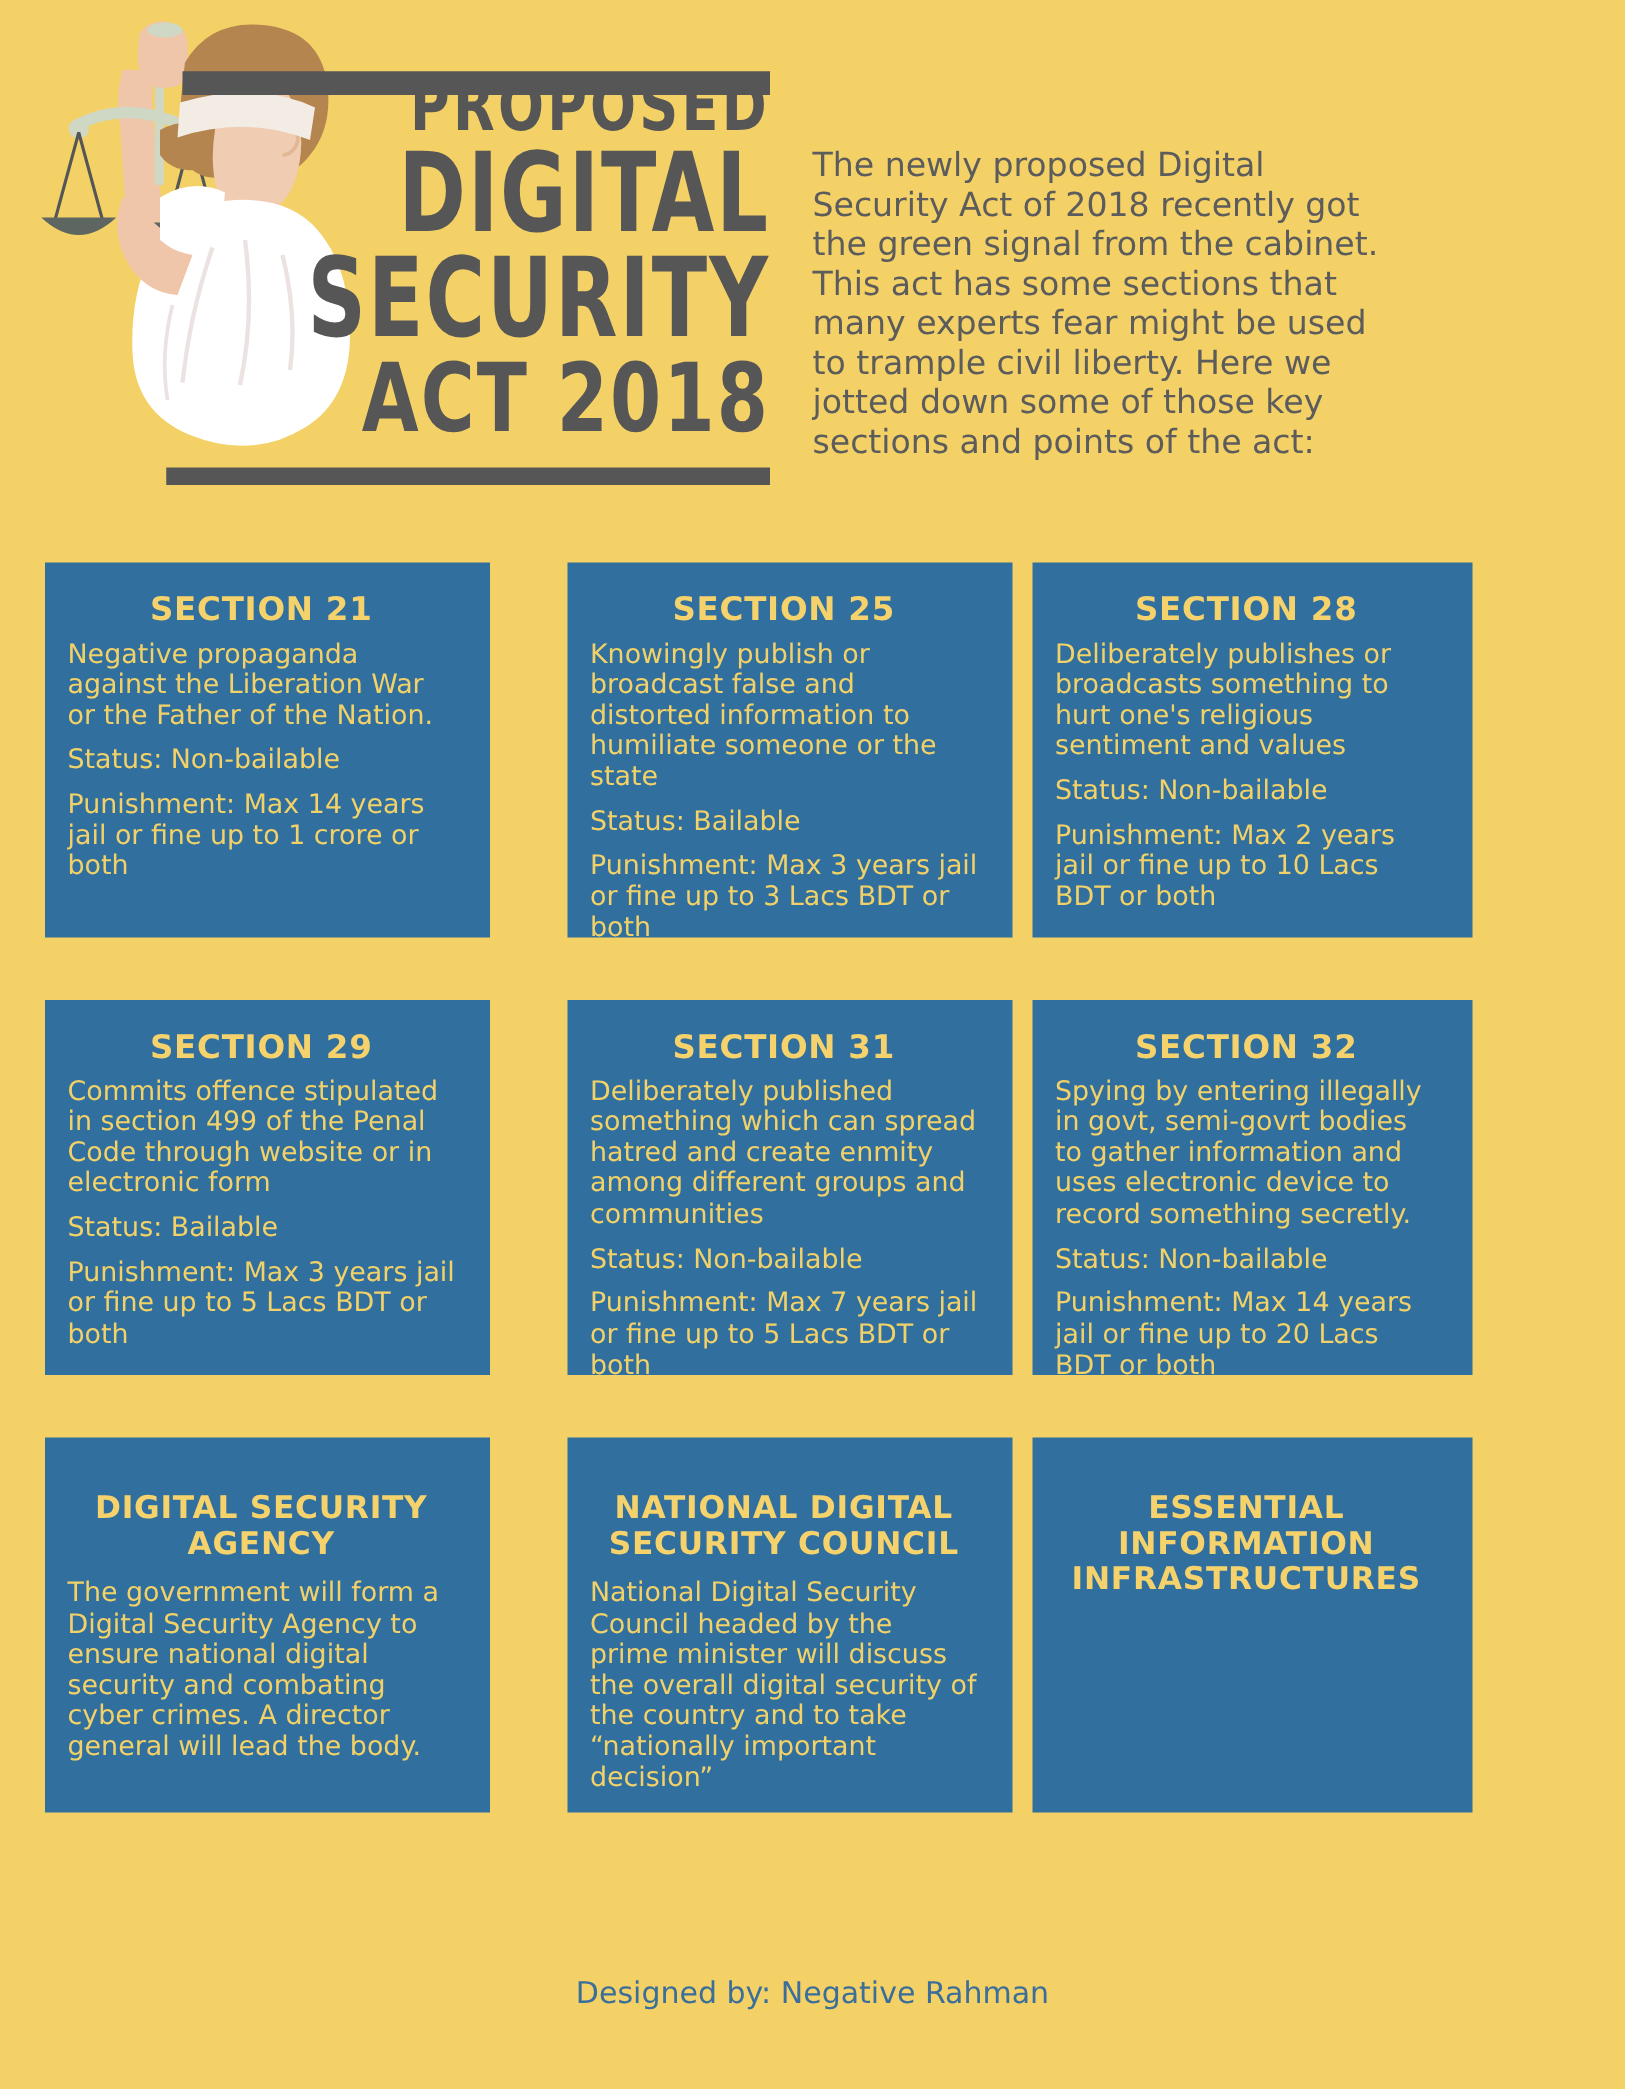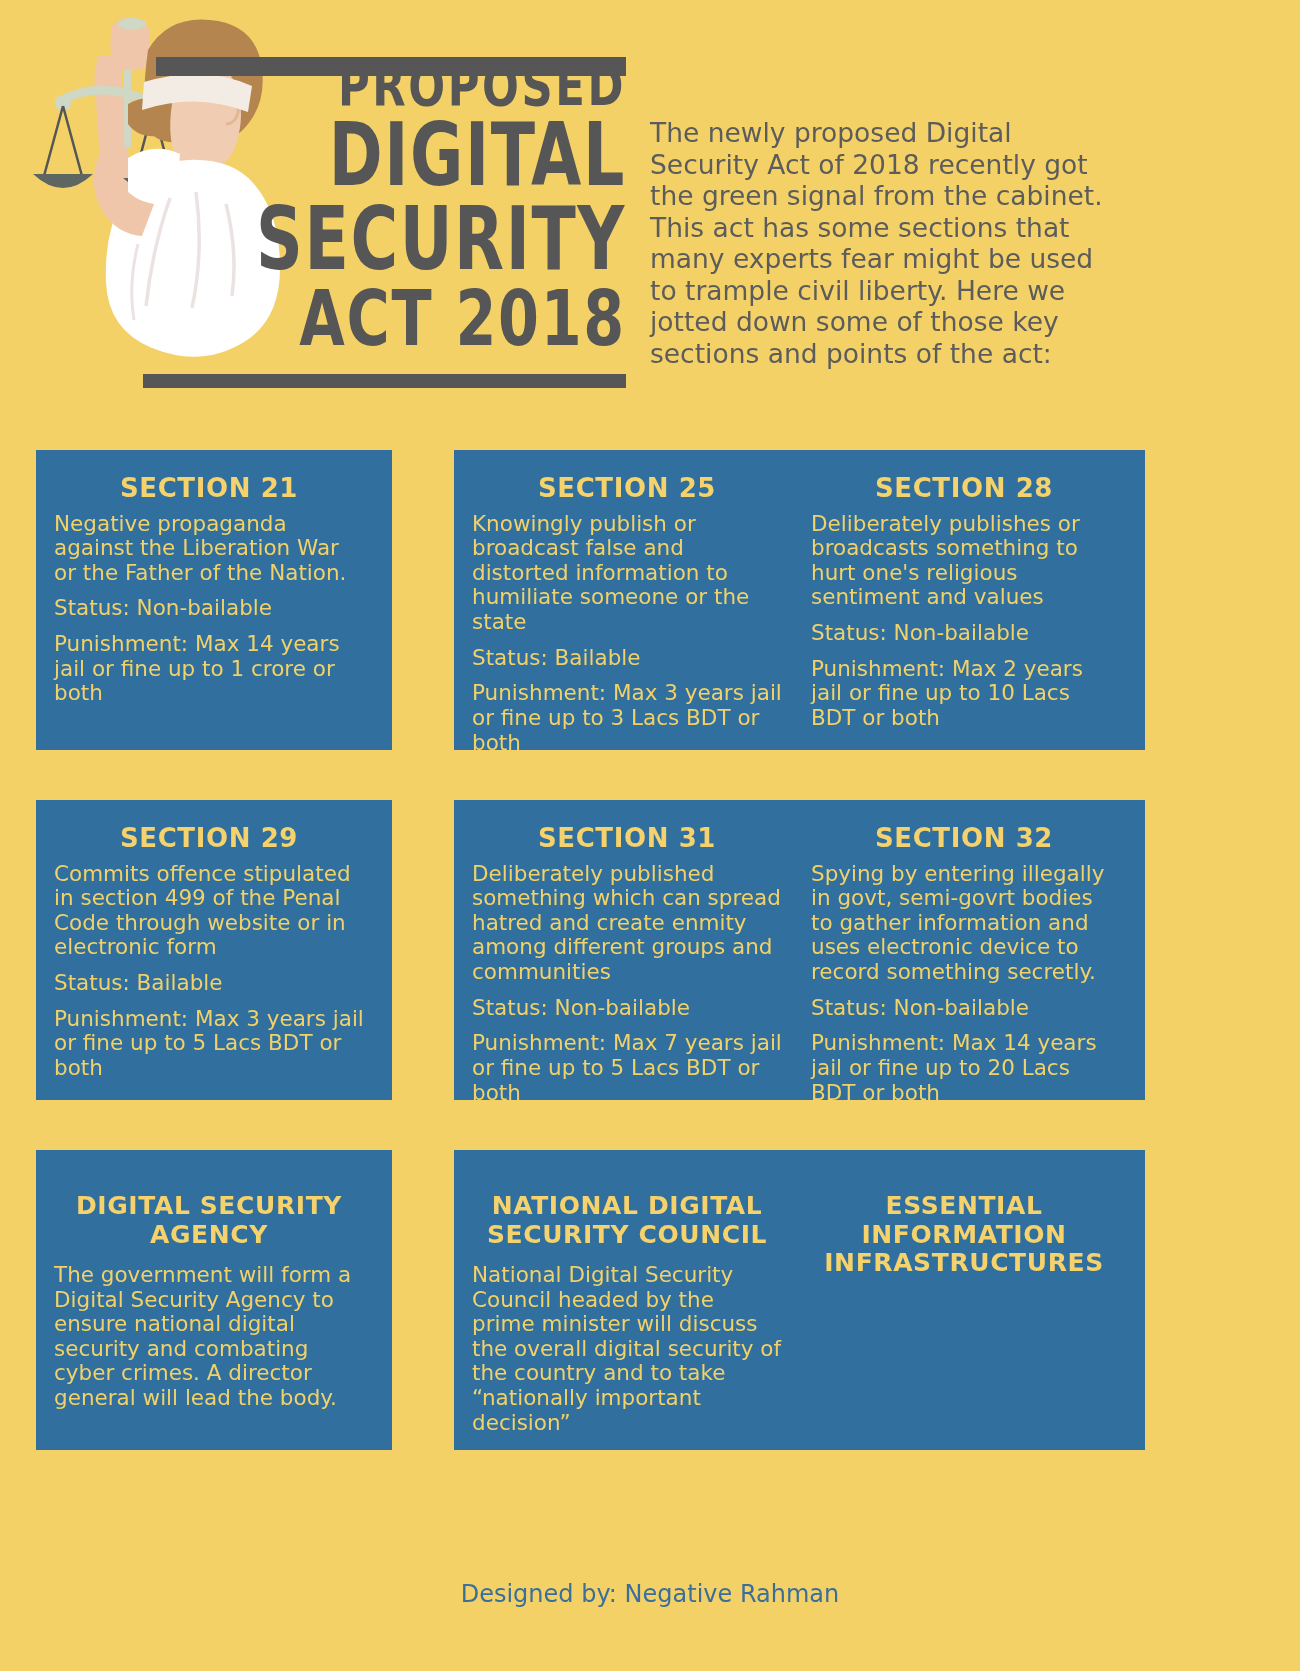--- a/index.html
+++ b/index.html
@@ -26,21 +26,21 @@
   .lady-justice {
     position: absolute;
     left: 20px;
     top: 8px;
     width: 330px;
     height: 390px;
   }
 
   .title-block {
     position: absolute;
-    left: 138px;
+    left: 128px;
     top: 48px;
     width: 480px;
     height: 345px;
     text-decoration: underline;
   }
   .title-rule {
     background: #565656;
     position: absolute;
   }
   .title-rule.top {
@@ -99,21 +99,21 @@
   .card {
     position: absolute;
     background: #316f9e;
     color: #f3d166;
     box-sizing: border-box;
     padding: 14px 28px 10px 18px;
     overflow: hidden;
   }
   .card.c1 { left: 36px;  width: 356px; }
   .card.c2 { left: 454px; width: 356px; }
-  .card.c3 { left: 793px; width: 352px; }
+  .card.c3 { left: 826px; width: 352px; }
 
   .r1 .card { top: 0px;  height: 300px; }
   .r2 .card { top: 0px;  height: 300px; }
   .r3 .card { top: 0px;  height: 300px; }
 
   .card-title {
     text-align: center;
     font-weight: bold;
     font-size: 26px;
     letter-spacing: 0.6px;

